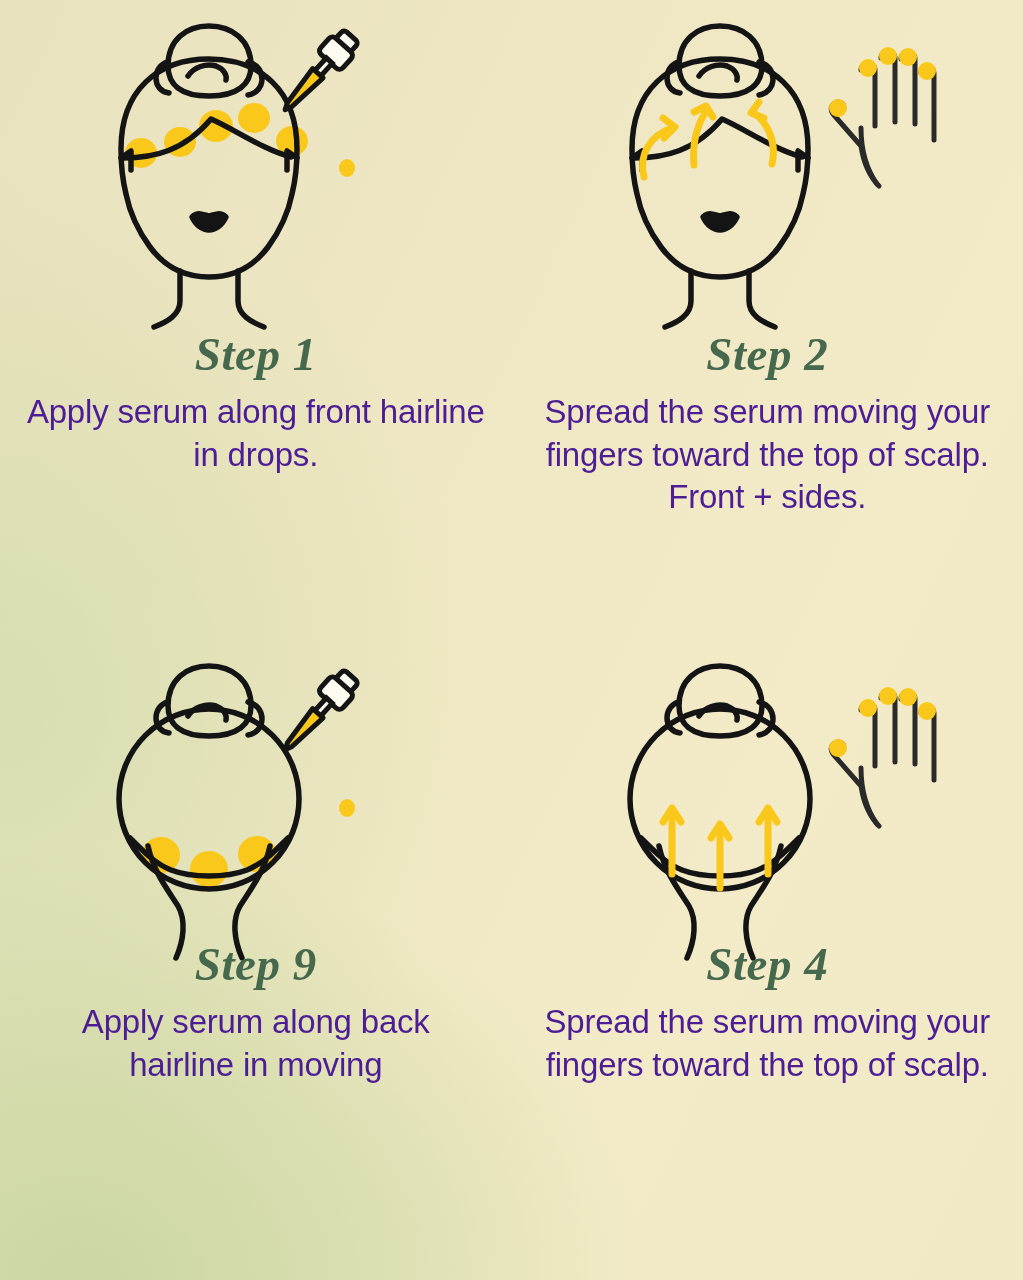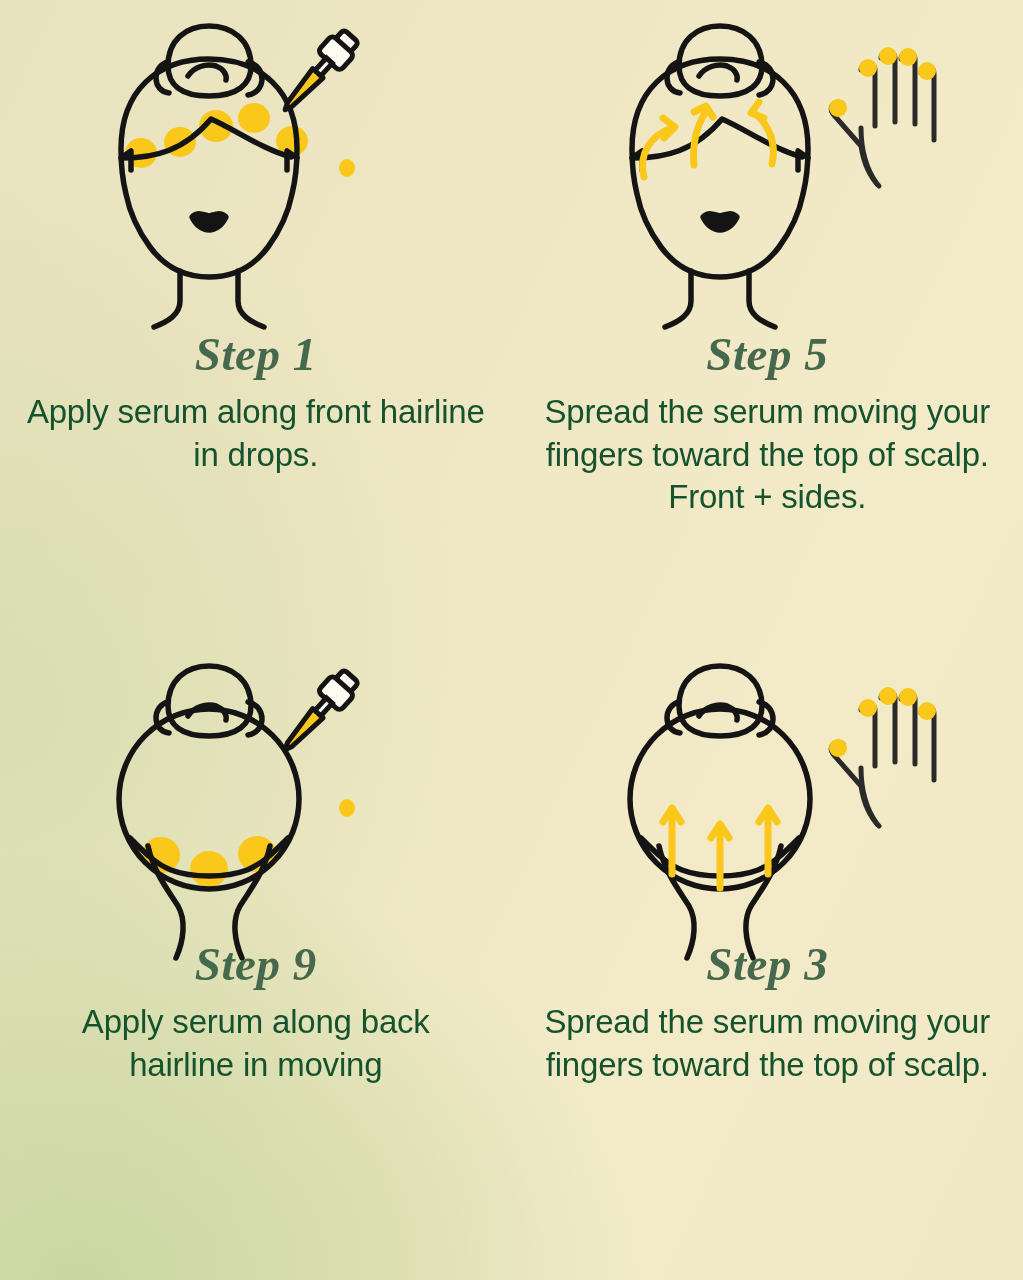--- a/index.html
+++ b/index.html
@@ -48,21 +48,21 @@
     font-size: 47px;
     color: #46684d;
     letter-spacing: 0.5px;
     line-height: 1.05;
     margin-bottom: 12px;
   }
   .step-desc {
     font-family: "Liberation Sans", sans-serif;
     font-size: 33px;
     line-height: 1.28;
-    color: #14532d;
+    color: #4c1d95;
     letter-spacing: -0.2px;
     max-width: 470px;
     margin: 0 auto;
   }
   .cell.r2 .caption { top: 300px; }
 </style>
 </head>
 <body>
 
 <div class="grid">
@@ -166,21 +166,21 @@
             <ellipse cx="281" cy="50" rx="9" ry="9"></ellipse>
             <ellipse cx="301" cy="38" rx="9" ry="9"></ellipse>
             <ellipse cx="321" cy="39" rx="9" ry="9"></ellipse>
             <ellipse cx="340" cy="53" rx="9" ry="9"></ellipse>
             <ellipse cx="251" cy="90" rx="9" ry="9"></ellipse>
           </g>
         </g>
       </svg>
     </div>
     <div class="caption">
-      <div class="step-title">Step 5</div>
+      <div class="step-title">Step 2</div>
       <div class="step-desc">Spread the serum moving your fingers toward the top of scalp. Front + sides.</div>
     </div>
   </div>
 
   <div class="cell r2">
     <div class="art">
       <svg viewBox="0 0 360 300">
         <g stroke="none" fill="#fac81b">
           <ellipse cx="85" cy="197" rx="19" ry="18"></ellipse>
           <ellipse cx="133" cy="211" rx="19" ry="18"></ellipse>
@@ -254,18 +254,18 @@
             <ellipse cx="281" cy="50" rx="9" ry="9"></ellipse>
             <ellipse cx="301" cy="38" rx="9" ry="9"></ellipse>
             <ellipse cx="321" cy="39" rx="9" ry="9"></ellipse>
             <ellipse cx="340" cy="53" rx="9" ry="9"></ellipse>
             <ellipse cx="251" cy="90" rx="9" ry="9"></ellipse>
           </g>
         </g>
       </svg>
     </div>
     <div class="caption">
-      <div class="step-title">Step 3</div>
+      <div class="step-title">Step 4</div>
       <div class="step-desc">Spread the serum moving your fingers toward the top of scalp.</div>
     </div>
   </div>
 
 </div>
 
 </body></html>

